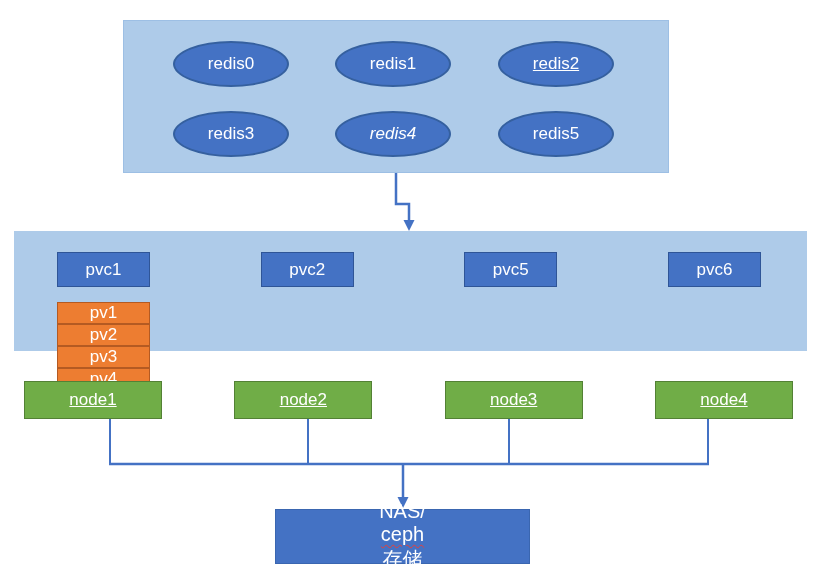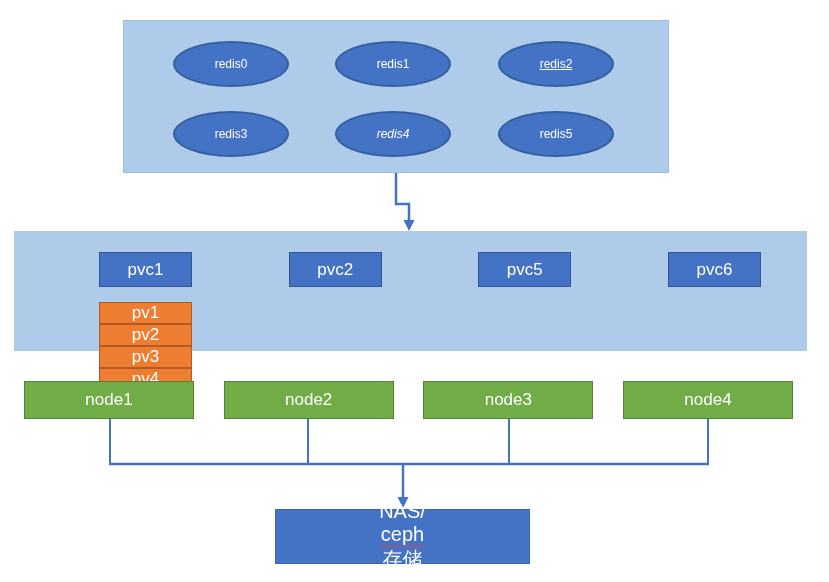--- a/index.html
+++ b/index.html
@@ -21,53 +21,53 @@
   }
   
   .redis-container{
     position:absolute;left:123px;top:20px;width:546px;height:153px;
     background:var(--container-fill);border:1px solid #9dbfe4;box-sizing:border-box;
   }
   .redis-ellipse{
     position:absolute;width:116px;height:46px;border-radius:50%;
     background:var(--blue-fill);border:2px solid #35609f;box-sizing:border-box;
     display:flex;align-items:center;justify-content:center;
-    color:var(--label-text);font-size:12px;
+    color:var(--label-text);font-size:17px;
   }
   .re0{left:50px;top:19px;} .re1{left:212px;top:19px;} .re2{left:375px;top:19px;text-decoration:underline;}
   .re3{left:50px;top:89px;} .re4{left:212px;top:89px;font-style:italic;} .re5{left:375px;top:89px;}
 
   
   .pv-band{
     position:absolute;left:14px;top:231px;width:793px;height:120px;
     background:var(--container-fill);
   }
   .pvc-row,.pv-row{
     position:absolute;left:43px;right:46px;height:35px;
     display:flex;justify-content:space-between;
   }
   .pvc-row{top:21px;}
   .pv-row{top:71px;flex-direction:column;}
   .pvc-box,.pv-box{
     width:93px;box-sizing:border-box;display:flex;align-items:center;justify-content:center;
-    color:var(--label-text);font-size:17px;margin-left:42px;
+    color:var(--label-text);font-size:17px;
   }
   .pvc-box{background:var(--blue-fill);border:1.5px solid var(--blue-border);}
   .pv-box{background:var(--orange-fill);border:1.5px solid var(--orange-border);}
 
   
   .node-row{
     position:absolute;left:24px;top:381px;width:769px;height:38px;
     display:flex;justify-content:space-between;
   }
   .node-box{
-    width:170px;box-sizing:border-box;background:var(--green-fill);
+    width:138px;box-sizing:border-box;background:var(--green-fill);
     border:1.5px solid var(--green-border);
     display:flex;align-items:center;justify-content:center;
-    color:var(--label-text);font-size:17px;
+    color:var(--label-text);font-size:17px;text-decoration:underline;
   }
 
   
   .storage-box{
     position:absolute;left:275px;top:509px;width:255px;height:55px;
     background:var(--blue-fill);border:1.5px solid #3a66b0;box-sizing:border-box;
     display:flex;align-items:center;justify-content:center;
     color:var(--label-text);font-size:20px;flex-direction:column;
   }
   .misspelled{

